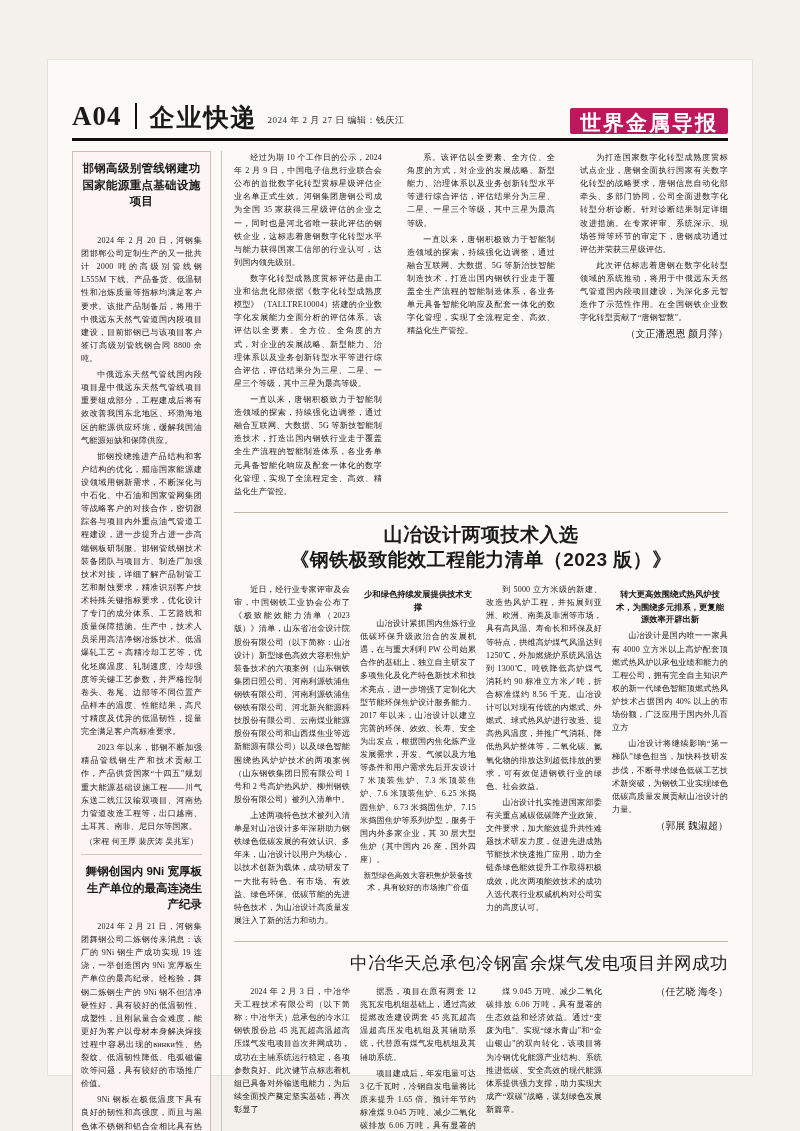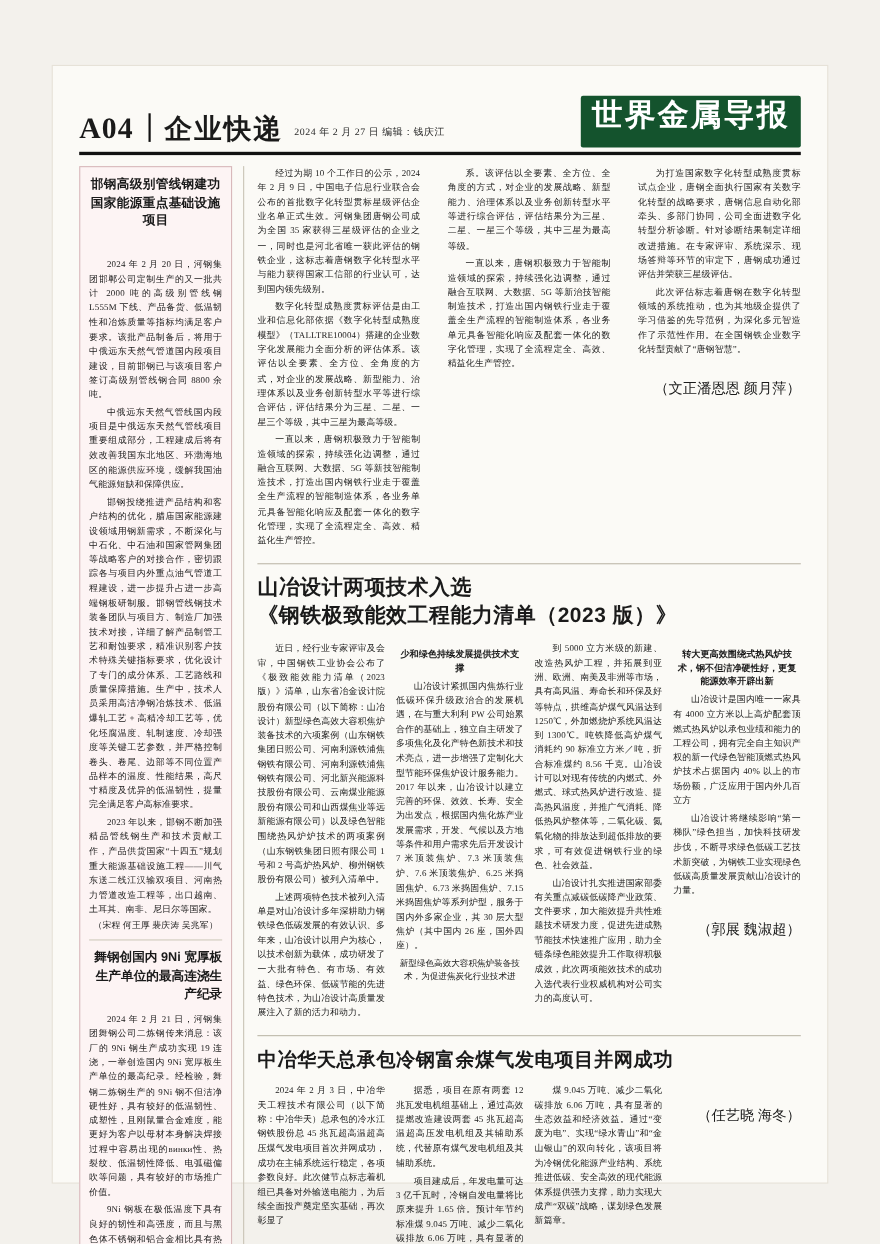--- a/index.html
+++ b/index.html
@@ -48,24 +48,24 @@
   }
   .mh-meta{
     font-size:9px;color:#2b2b2b;margin-bottom:3px;letter-spacing:0.5px;
     white-space:nowrap;
   }
   .mh-right{
     position:absolute;right:0;bottom:4px;
     display:flex;align-items:center;gap:6px;
   }
   .mh-logo{
-    background:#14532d;color:#fff;
-    font-family:"Liberation Sans", sans-serif;
-    font-weight:bold;font-size:28px;letter-spacing:2px;
-    padding:4px 10px 15px 10px;
+    background:#be185d;color:#fff;
+    font-family:"Liberation Sans", sans-serif;
+    font-weight:bold;font-size:21px;letter-spacing:2px;
+    padding:4px 10px 1px 10px;
     border-radius:2px;
     line-height:1;
   }
   
   .content{
     display:flex;
     margin:10px 24px 0 24px;
     gap:12px;
   }
   .col-left{
@@ -134,54 +134,54 @@
   .cols3 > div{flex:1;min-width:0;}
   .cols4{
     display:flex;gap:10px;
   }
   .cols4 > div{flex:1;min-width:0;}
   .rule{
     border-top:1px solid #bdb8aa;
     margin:11px 0 9px 0;
   }
   .head2{
-    text-align:left;
+    text-align:center;
     font-family:"Liberation Sans", sans-serif;
     font-weight:bold;
     font-size:19px;
     line-height:1.35;
     letter-spacing:0.5px;
     margin:4px 0 10px 0;
   }
   .head2 .l2{display:block;font-size:19px;}
   .head3{
-    text-align:left;
-    font-family:"Liberation Sans", sans-serif;
-    font-weight:bold;
+    text-align:right;
+    font-family:"Liberation Sans", sans-serif;
+    font-weight:normal;
     font-size:17.5px;
     letter-spacing:0.5px;
     margin:4px 0 10px 0;
   }
   .mini-head{
     font-family:"Liberation Sans", sans-serif;
     font-weight:bold;
     font-size:8.3px;
     text-align:center;
     line-height:1.5;
     margin:5px 0 4px 0;
   }
   .caption{
     font-size:7.8px;
     text-align:center;
     line-height:1.5;
     margin:4px 0 4px 0;
     font-family:"Liberation Sans", sans-serif;
   }
   .sign-r{
-    font-size:13px;text-align:right;margin-top:20px;
+    font-size:10px;text-align:right;margin-top:0;
   }
   .pb{font-size:8.1px;line-height:1.62;text-align:justify;text-justify:inter-ideograph;margin:0 0 3px 0;text-indent:2em;letter-spacing:0.15px;}
 </style>
 </head>
 <body>
 
 <div class="page">
   <div class="sheet">
 
     <div class="masthead">
@@ -224,48 +224,48 @@
             <p class="pb">经过为期 10 个工作日的公示，2024 年 2 月 9 日，中国电子信息行业联合会公布的首批数字化转型贯标星级评估企业名单正式生效。河钢集团唐钢公司成为全国 35 家获得三星级评估的企业之一，同时也是河北省唯一获此评估的钢铁企业，这标志着唐钢数字化转型水平与能力获得国家工信部的行业认可，达到国内领先级别。</p>
             <p class="pb">数字化转型成熟度贯标评估是由工业和信息化部依据《数字化转型成熟度模型》（TALLTRE10004）搭建的企业数字化发展能力全面分析的评估体系。该评估以全要素、全方位、全角度的方式，对企业的发展战略、新型能力、治理体系以及业务创新转型水平等进行综合评估，评估结果分为三星、二星、一星三个等级，其中三星为最高等级。</p>
             <p class="pb">一直以来，唐钢积极致力于智能制造领域的探索，持续强化边调整，通过融合互联网、大数据、5G 等新技智能制造技术，打造出国内钢铁行业走于覆盖全生产流程的智能制造体系，各业务单元具备智能化响应及配套一体化的数字化管理，实现了全流程定全、高效、精益化生产管控。</p>
           </div>
           <div>
             <p class="pb">系。该评估以全要素、全方位、全角度的方式，对企业的发展战略、新型能力、治理体系以及业务创新转型水平等进行综合评估，评估结果分为三星、二星、一星三个等级，其中三星为最高等级。</p>
             <p class="pb">一直以来，唐钢积极致力于智能制造领域的探索，持续强化边调整，通过融合互联网、大数据、5G 等新治技智能制造技术，打造出国内钢铁行业走于覆盖全生产流程的智能制造体系，各业务单元具备智能化响应及配套一体化的数字化管理，实现了全流程定全、高效、精益化生产管控。</p>
           </div>
           <div>
             <p class="pb">为打造国家数字化转型成熟度贯标试点企业，唐钢全面执行国家有关数字化转型的战略要求，唐钢信息自动化部牵头、多部门协同，公司全面进数字化转型分析诊断。针对诊断结果制定详细改进措施。在专家评审、系统深示、现场答辩等环节的审定下，唐钢成功通过评估并荣获三星级评估。</p>
-            <p class="pb">此次评估标志着唐钢在数字化转型领域的系统推动，也为其地级企提供了学习借鉴的先导范例，为深化多元智造作了示范性作用。在全国钢铁企业数字化转型贡献了“唐钢智慧”。</p>
+            <p class="pb">此次评估标志着唐钢在数字化转型领域的系统推动，将用于中俄远东天然气管道国内段项目建设，为深化多元智造作了示范性作用。在全国钢铁企业数字化转型贡献了“唐钢智慧”。</p>
             <div class="sign-r">（文正潘恩恩 颜月萍）</div>
           </div>
         </div>
 
         <div class="rule"></div>
 
         <div class="head2">
           <span class="l2">山冶设计两项技术入选</span>
           <span class="l2">《钢铁极致能效工程能力清单（2023 版）》</span>
         </div>
 
         <div class="cols4">
           <div>
             <p class="pb">近日，经行业专家评审及会审，中国钢铁工业协会公布了《极致能效能力清单（2023 版）》清单，山东省冶金设计院股份有限公司（以下简称：山冶设计）新型绿色高效大容积焦炉装备技术的六项案例（山东钢铁集团日照公司、河南利源铁浦焦钢铁有限公司、河南利源铁浦焦钢铁有限公司、河北新兴能源科技股份有限公司、云南煤业能源股份有限公司和山西煤焦业等远新能源有限公司）以及绿色智能围绕热风炉炉技术的两项案例（山东钢铁集团日照有限公司 1 号和 2 号高炉热风炉、柳州钢铁股份有限公司）被列入清单中。</p>
             <p class="pb">上述两项特色技术被列入清单是对山冶设计多年深耕助力钢铁绿色低碳发展的有效认识、多年来，山冶设计以用户为核心，以技术创新为载体，成功研发了一大批有特色、有市场、有效益、绿色环保、低碳节能的先进特色技术，为山冶设计高质量发展注入了新的活力和动力。</p>
           </div>
           <div>
             <div class="mini-head">少和绿色持续发展提供技术支撑</div>
             <p class="pb">山冶设计紧抓国内焦炼行业低碳环保升级政治合的发展机遇，在与重大利利 PW 公司始累合作的基础上，独立自主研发了多项焦化及化产特色新技术和技术亮点，进一步增强了定制化大型节能环保焦炉设计服务能力。2017 年以来，山冶设计以建立完善的环保、效效、长寿、安全为出发点，根据国内焦化炼产业发展需求，开发、气候以及方地等条件和用户需求先后开发设计 7 米顶装焦炉、7.3 米顶装焦炉、7.6 米顶装焦炉、6.25 米捣固焦炉、6.73 米捣固焦炉、7.15 米捣固焦炉等系列炉型，服务于国内外多家企业，其 30 层大型焦炉（其中国内 26 座，国外四座）。</p>
-            <div class="caption">新型绿色高效大容积焦炉装备技术，为促进焦炭化行业技术进</div>
+            <div class="caption">新型绿色高效大容积焦炉装备技术，具有较好的市场推广价值</div>
           </div>
           <div>
             <p class="pb">到 5000 立方米级的新建、改造热风炉工程，并拓展到亚洲、欧洲、南美及非洲等市场，具有高风温、寿命长和环保及好等特点，拱维高炉煤气风温达到 1250℃，外加燃烧炉系统风温达到 1300℃。吨铁降低高炉煤气消耗约 90 标准立方米／吨，折合标准煤约 8.56 千克。山冶设计可以对现有传统的内燃式、外燃式、球式热风炉进行改造、提高热风温度，并推广气消耗、降低热风炉整体等，二氧化碳、氮氧化物的排放达到超低排放的要求，可有效促进钢铁行业的绿色、社会效益。</p>
             <p class="pb">山冶设计扎实推进国家部委有关重点减碳低碳降产业政策、文件要求，加大能效提升共性难题技术研发力度，促进先进成熟节能技术快速推广应用，助力全链条绿色能效提升工作取得积极成效，此次两项能效技术的成功入选代表行业权威机构对公司实力的高度认可。</p>
           </div>
           <div>
-            <div class="mini-head">转大更高效围绕式热风炉技术，钢不但洁净硬性好，更复能源效率开辟出新</div>
+            <div class="mini-head">转大更高效围绕式热风炉技术，为围绕多元排系，更复能源效率开辟出新</div>
             <p class="pb">山冶设计是国内唯一一家具有 4000 立方米以上高炉配套顶燃式热风炉以承包业绩和能力的工程公司，拥有完全自主知识产权的新一代绿色智能顶燃式热风炉技术占据国内 40% 以上的市场份额，广泛应用于国内外几百立方</p>
             <p class="pb">山冶设计将继续影响“第一梯队”绿色担当，加快科技研发步伐，不断寻求绿色低碳工艺技术新突破，为钢铁工业实现绿色低碳高质量发展贡献山冶设计的力量。</p>
             <div class="sign-r">（郭展 魏淑超）</div>
           </div>
         </div>
 
         <div class="rule"></div>
 
         <div class="head3">中冶华天总承包冷钢富余煤气发电项目并网成功</div>
 

